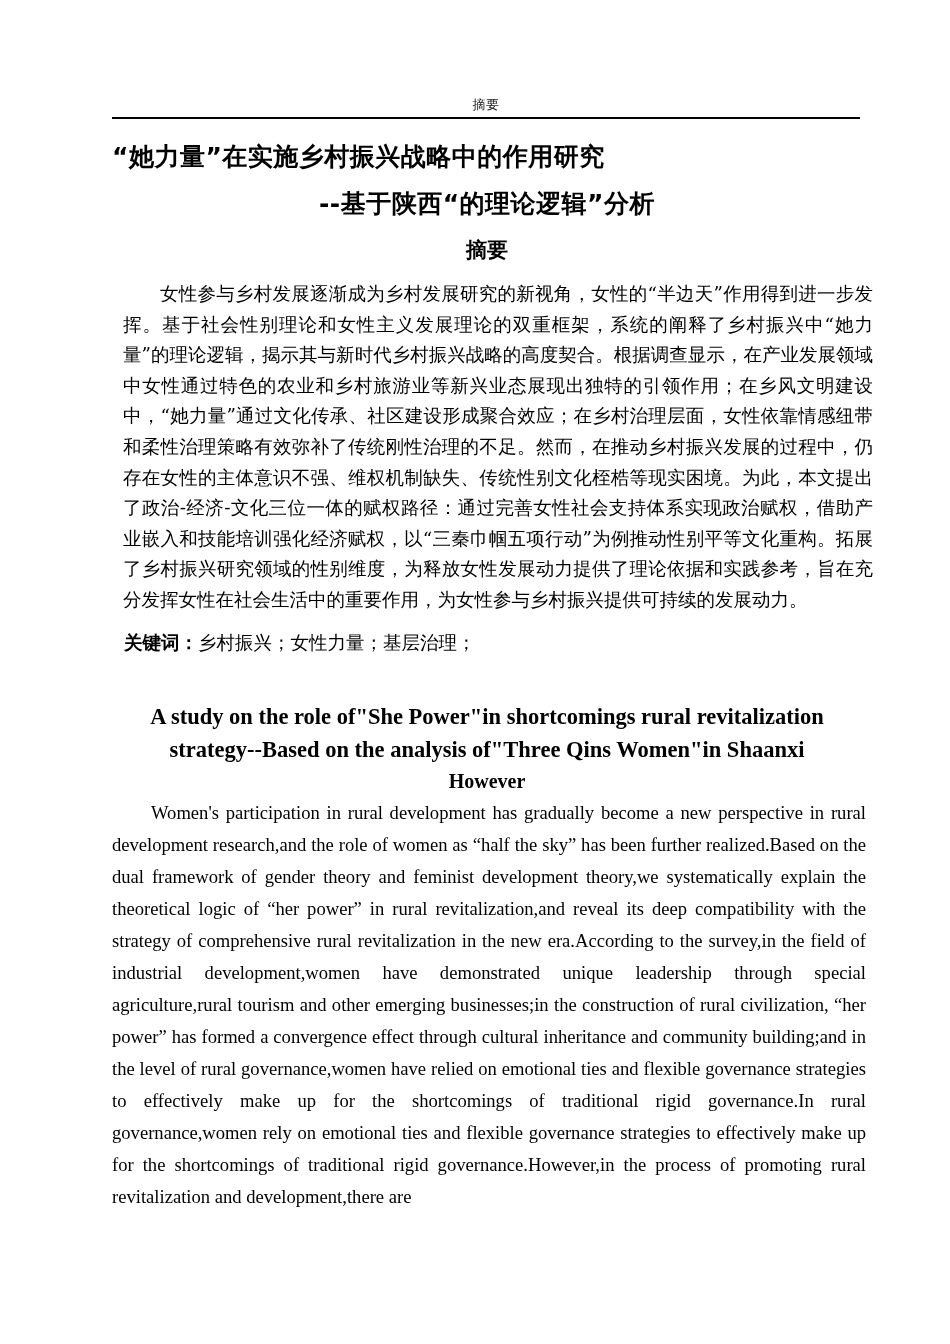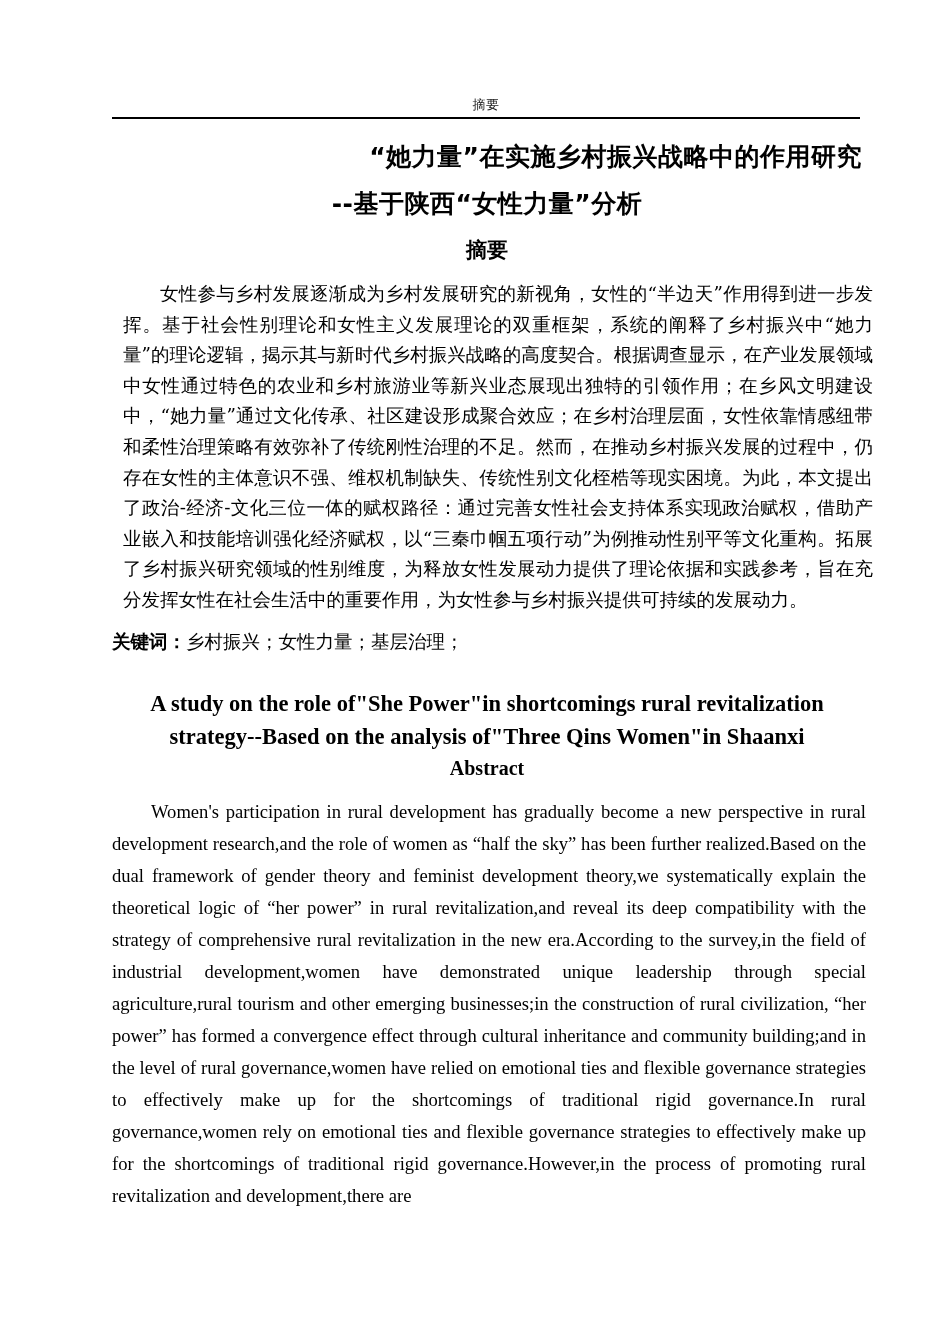--- a/index.html
+++ b/index.html
@@ -52,21 +52,21 @@
     left: 112px;
     top: 136px;
     width: 750px;
   }
 
   .cn-title {
     font-family: "DejaVu Sans", sans-serif;
     font-weight: 700;
     font-size: 25px;
     line-height: 42px;
-    text-align: right;
+    text-align: left;
     letter-spacing: 0.5px;
     margin: 0;
   }
   .cn-subtitle {
     font-family: "DejaVu Sans", sans-serif;
     font-weight: 700;
     font-size: 25px;
     line-height: 42px;
     text-align: center;
     letter-spacing: 0.5px;
@@ -90,21 +90,21 @@
     text-indent: 2em;
     margin: 11px;
     width: 750px;
     word-break: break-all;
   }
 
   .cn-keywords {
     font-family: "DejaVu Serif", "DejaVu Sans", serif;
     font-size: 18.5px;
     line-height: 30.6px;
-    margin: 0;
+    margin: 12px;
     text-indent: 0;
   }
   .cn-keywords .kw-label {
     font-weight: 700;
   }
 
   .en-title {
     font-family: "Liberation Serif", "DejaVu Serif", serif;
     font-weight: 700;
     font-size: 22.5px;
@@ -125,53 +125,52 @@
   .en-body {
     font-family: "Liberation Serif", "DejaVu Serif", serif;
     font-size: 18.6px;
     line-height: 32px;
     text-align: justify;
     margin: 0;
     width: 754px;
   }
   .en-body.first {
     text-indent: 2.1em;
-    margin-top: 12px;
   }
 
   .spacer-title-gap { height: 30px; }
 </style>
 </head>
 <body>
 
 <div class="page">
 
   <div class="header-zone">
     <div class="header-text">摘要</div>
     <hr class="header-rule">
   </div>
 
   <div class="content">
 
     <h1 class="cn-title">“她力量”在实施乡村振兴战略中的作用研究</h1>
 
-    <h2 class="cn-subtitle">--基于陕西“女性力量”分析</h2>
+    <h2 class="cn-subtitle">--基于陕西“的理论逻辑”分析</h2>
 
     <h3 class="cn-abs-heading">摘要</h3>
 
     <p class="cn-body">女性参与乡村发展逐渐成为乡村发展研究的新视角，女性的“半边天”作用得到进一步发挥。基于社会性别理论和女性主义发展理论的双重框架，系统的阐释了乡村振兴中“她力量”的理论逻辑，揭示其与新时代乡村振兴战略的高度契合。根据调查显示，在产业发展领域中女性通过特色的农业和乡村旅游业等新兴业态展现出独特的引领作用；在乡风文明建设中，“她力量”通过文化传承、社区建设形成聚合效应；在乡村治理层面，女性依靠情感纽带和柔性治理策略有效弥补了传统刚性治理的不足。然而，在推动乡村振兴发展的过程中，仍存在女性的主体意识不强、维权机制缺失、传统性别文化桎梏等现实困境。为此，本文提出了政治-经济-文化三位一体的赋权路径：通过完善女性社会支持体系实现政治赋权，借助产业嵌入和技能培训强化经济赋权，以“三秦巾帼五项行动”为例推动性别平等文化重构。拓展了乡村振兴研究领域的性别维度，为释放女性发展动力提供了理论依据和实践参考，旨在充分发挥女性在社会生活中的重要作用，为女性参与乡村振兴提供可持续的发展动力。</p>
 
     <p class="cn-keywords">
       <span class="kw-label">关键词：</span><span>乡村振兴；女性力量；基层治理；</span>
     </p>
 
     <div class="spacer-title-gap"></div>
 
     <h1 class="en-title">A study on the role of"She Power"in shortcomings rural revitalization</h1>
 
     <h1 class="en-title">strategy--Based on the analysis of"Three Qins Women"in Shaanxi</h1>
 
-    <h2 class="en-abs-heading">Abstract</h2>
+    <h2 class="en-abs-heading">However</h2>
 
     <p class="en-body first">Women's participation in rural development has gradually become a new perspective in rural development research,and the role of women as “half the sky” has been further realized.Based on the dual framework of gender theory and feminist development theory,we systematically explain the theoretical logic of “her power” in rural revitalization,and reveal its deep compatibility with the strategy of comprehensive rural revitalization in the new era.According to the survey,in the field of industrial development,women have demonstrated unique leadership through special agriculture,rural tourism and other emerging businesses;in the construction of rural civilization, “her power” has formed a convergence effect through cultural inheritance and community building;and in the level of rural governance,women have relied on emotional ties and flexible governance strategies to effectively make up for the shortcomings of traditional rigid governance.In rural governance,women rely on emotional ties and flexible governance strategies to effectively make up for the shortcomings of traditional rigid governance.However,in the process of promoting rural revitalization and development,there are</p>
 
   </div>
 </div>
 
 </body></html>

